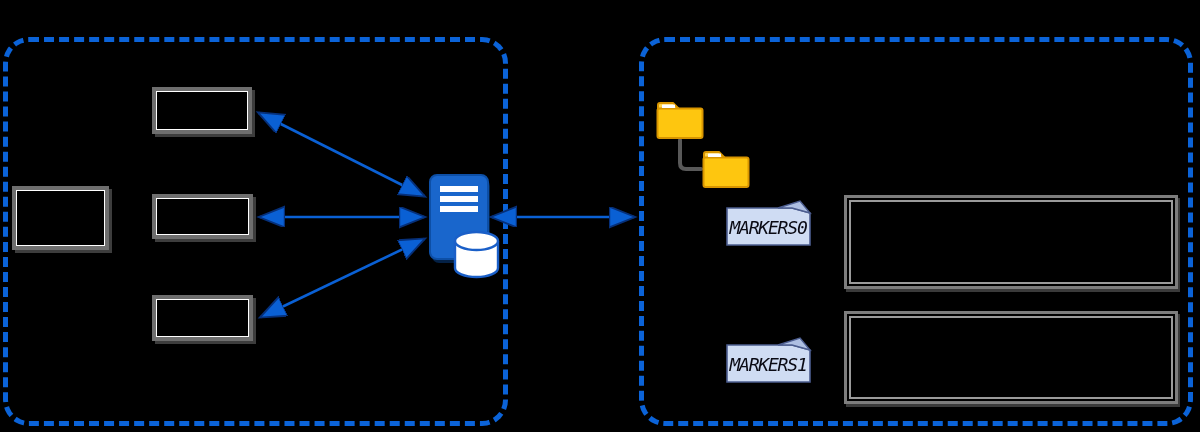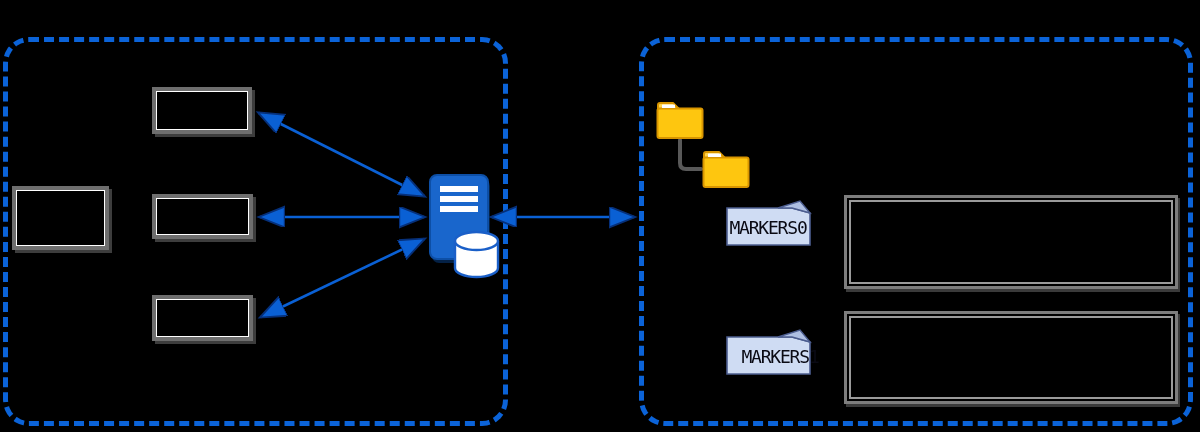--- a/index.html
+++ b/index.html
@@ -28,21 +28,21 @@
   
   .gray-panel{
     border:3px solid #7d7d7d;
     outline:2px solid #9b9b9b;
     outline-offset:-7px;
     box-sizing:border-box;
     box-shadow:2px 3px 0 0 #3a3a3a;
     background:transparent;
   }
   
-  .card{width:88px;height:48px;}
+  .card{width:88px;height:48px;font-style:italic;}
   .card svg{position:absolute;left:0;top:0;}
   .card-label{
     position:absolute;left:0;top:8px;right:4px;bottom:0;
     display:flex;align-items:center;justify-content:center;
     font-family:"DejaVu Sans Mono","Liberation Mono",monospace;
     font-size:18px;letter-spacing:-1.2px;color:#0a0a14;font-weight:500;
     white-space:nowrap;
   }
   svg{display:block;overflow:visible;}
 </style>
@@ -111,19 +111,19 @@
 </div>
 
 <div class="abs card" style="left:726px;top:199px;">
   <svg width="88" height="48" viewBox="0 0 88 48">
     <path d="M1,9 L66,9 L84,14 L84,46 L1,46 Z" style="fill:var(--card_fill,#cfdcf3);stroke:var(--card_border,#4c5d8f);stroke-width:1.6;"></path>
     <path d="M52,9 L74,2 L84,14 L66,9 Z" style="fill:var(--card_fold,#aebfe2);stroke:var(--card_border,#4c5d8f);stroke-width:1.4;"></path>
   </svg>
   <div class="card-label">MARKERS0</div>
 </div>
 
-<div class="abs card" style="left:726px;top:328px;padding-left:24px;">
+<div class="abs card" style="left:726px;top:336px;">
   <svg width="88" height="48" viewBox="0 0 88 48">
     <path d="M1,9 L66,9 L84,14 L84,46 L1,46 Z" style="fill:var(--card_fill,#cfdcf3);stroke:var(--card_border,#4c5d8f);stroke-width:1.6;"></path>
     <path d="M52,9 L74,2 L84,14 L66,9 Z" style="fill:var(--card_fold,#aebfe2);stroke:var(--card_border,#4c5d8f);stroke-width:1.4;"></path>
   </svg>
   <div class="card-label">MARKERS1</div>
 </div>
 
 </body></html>

